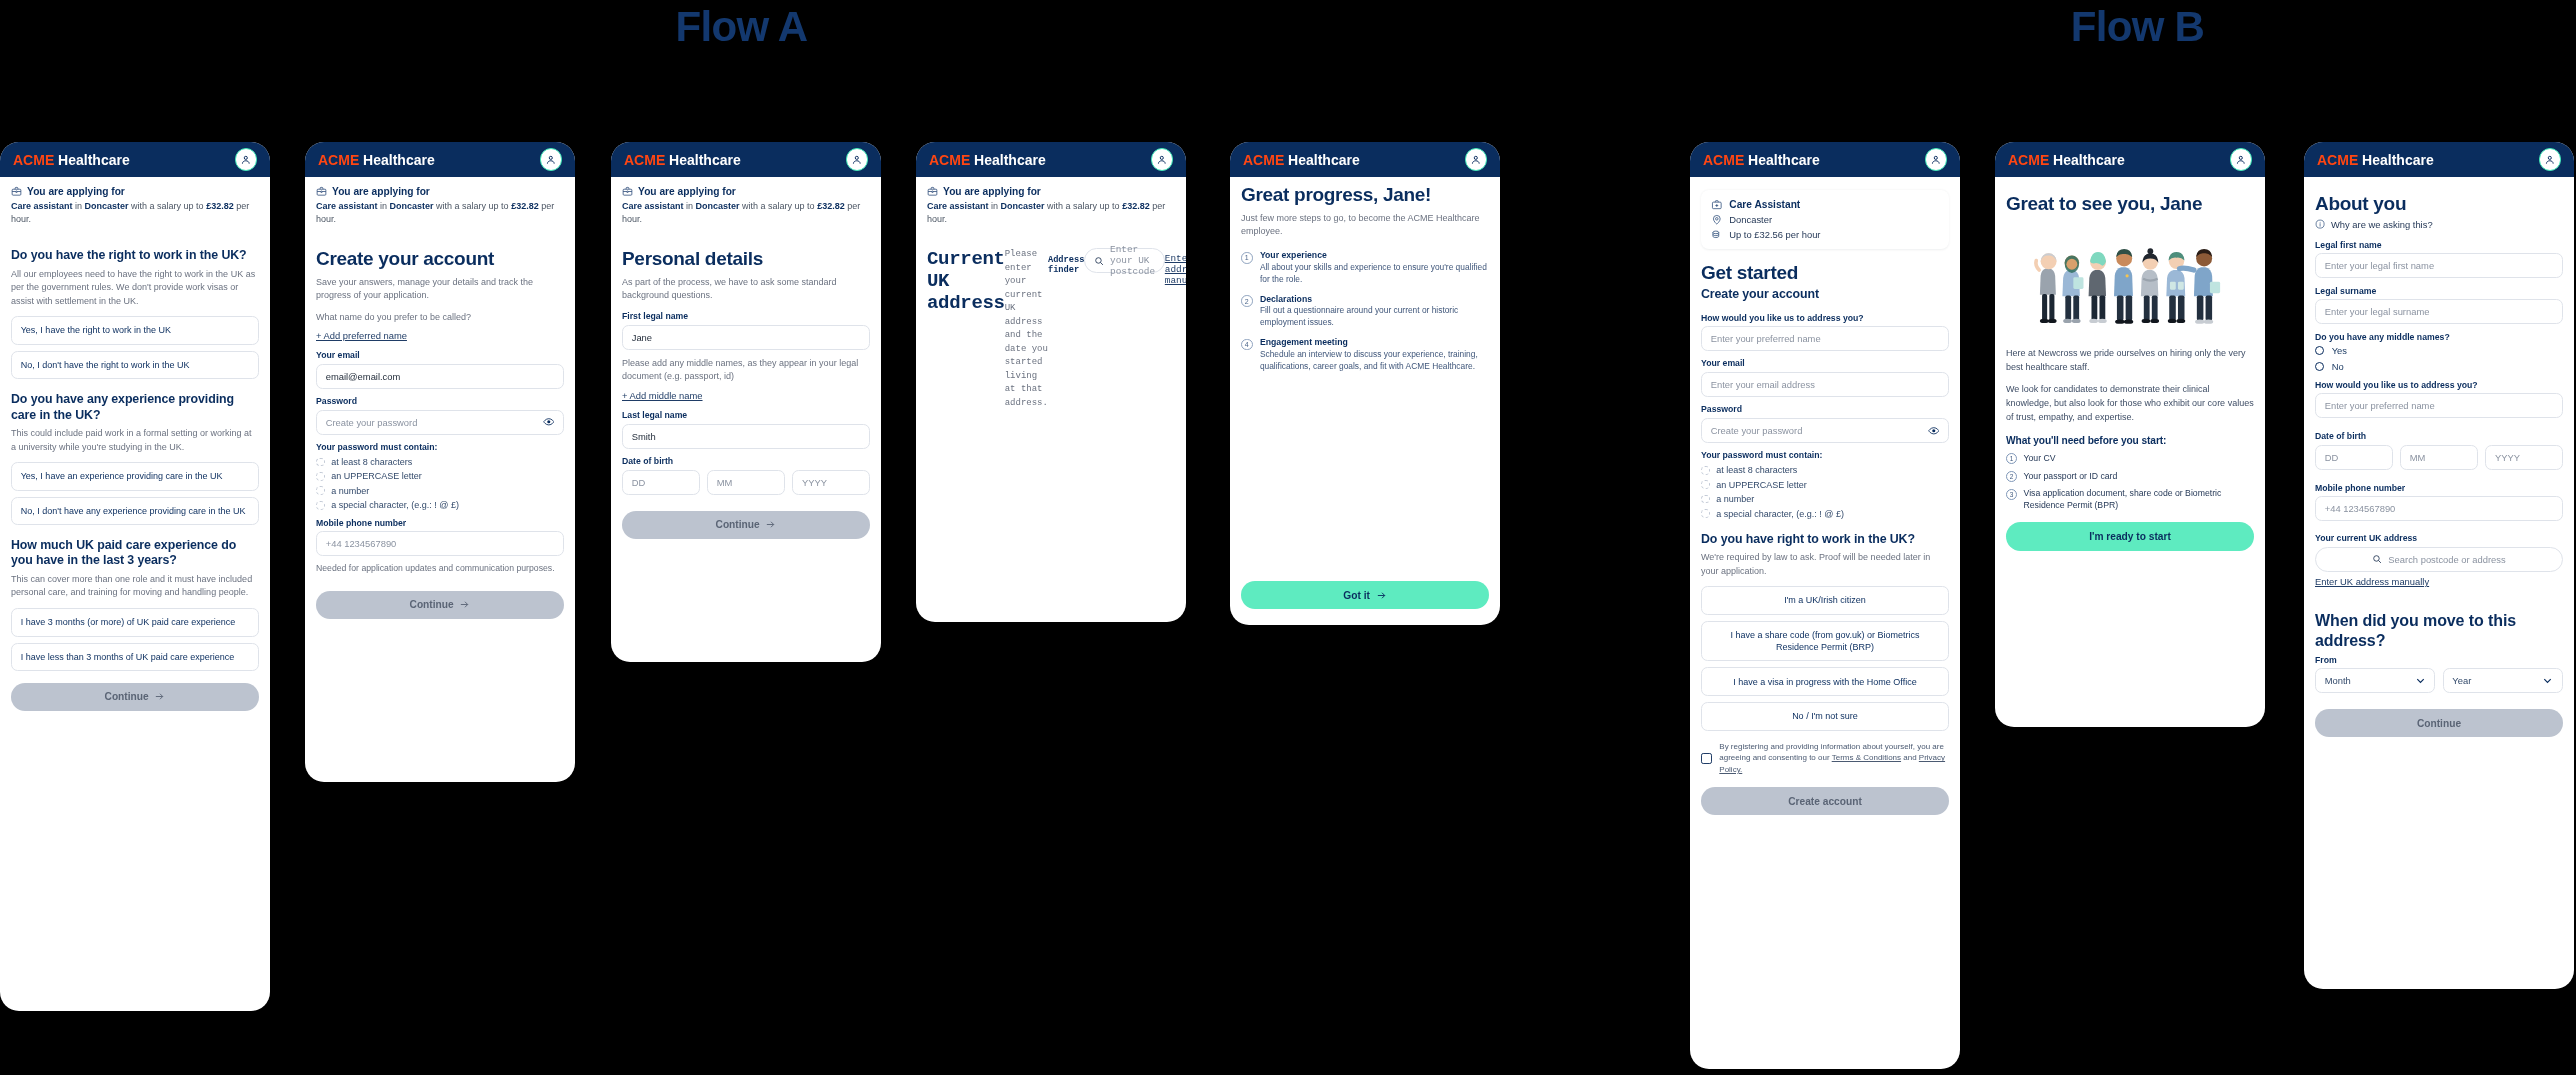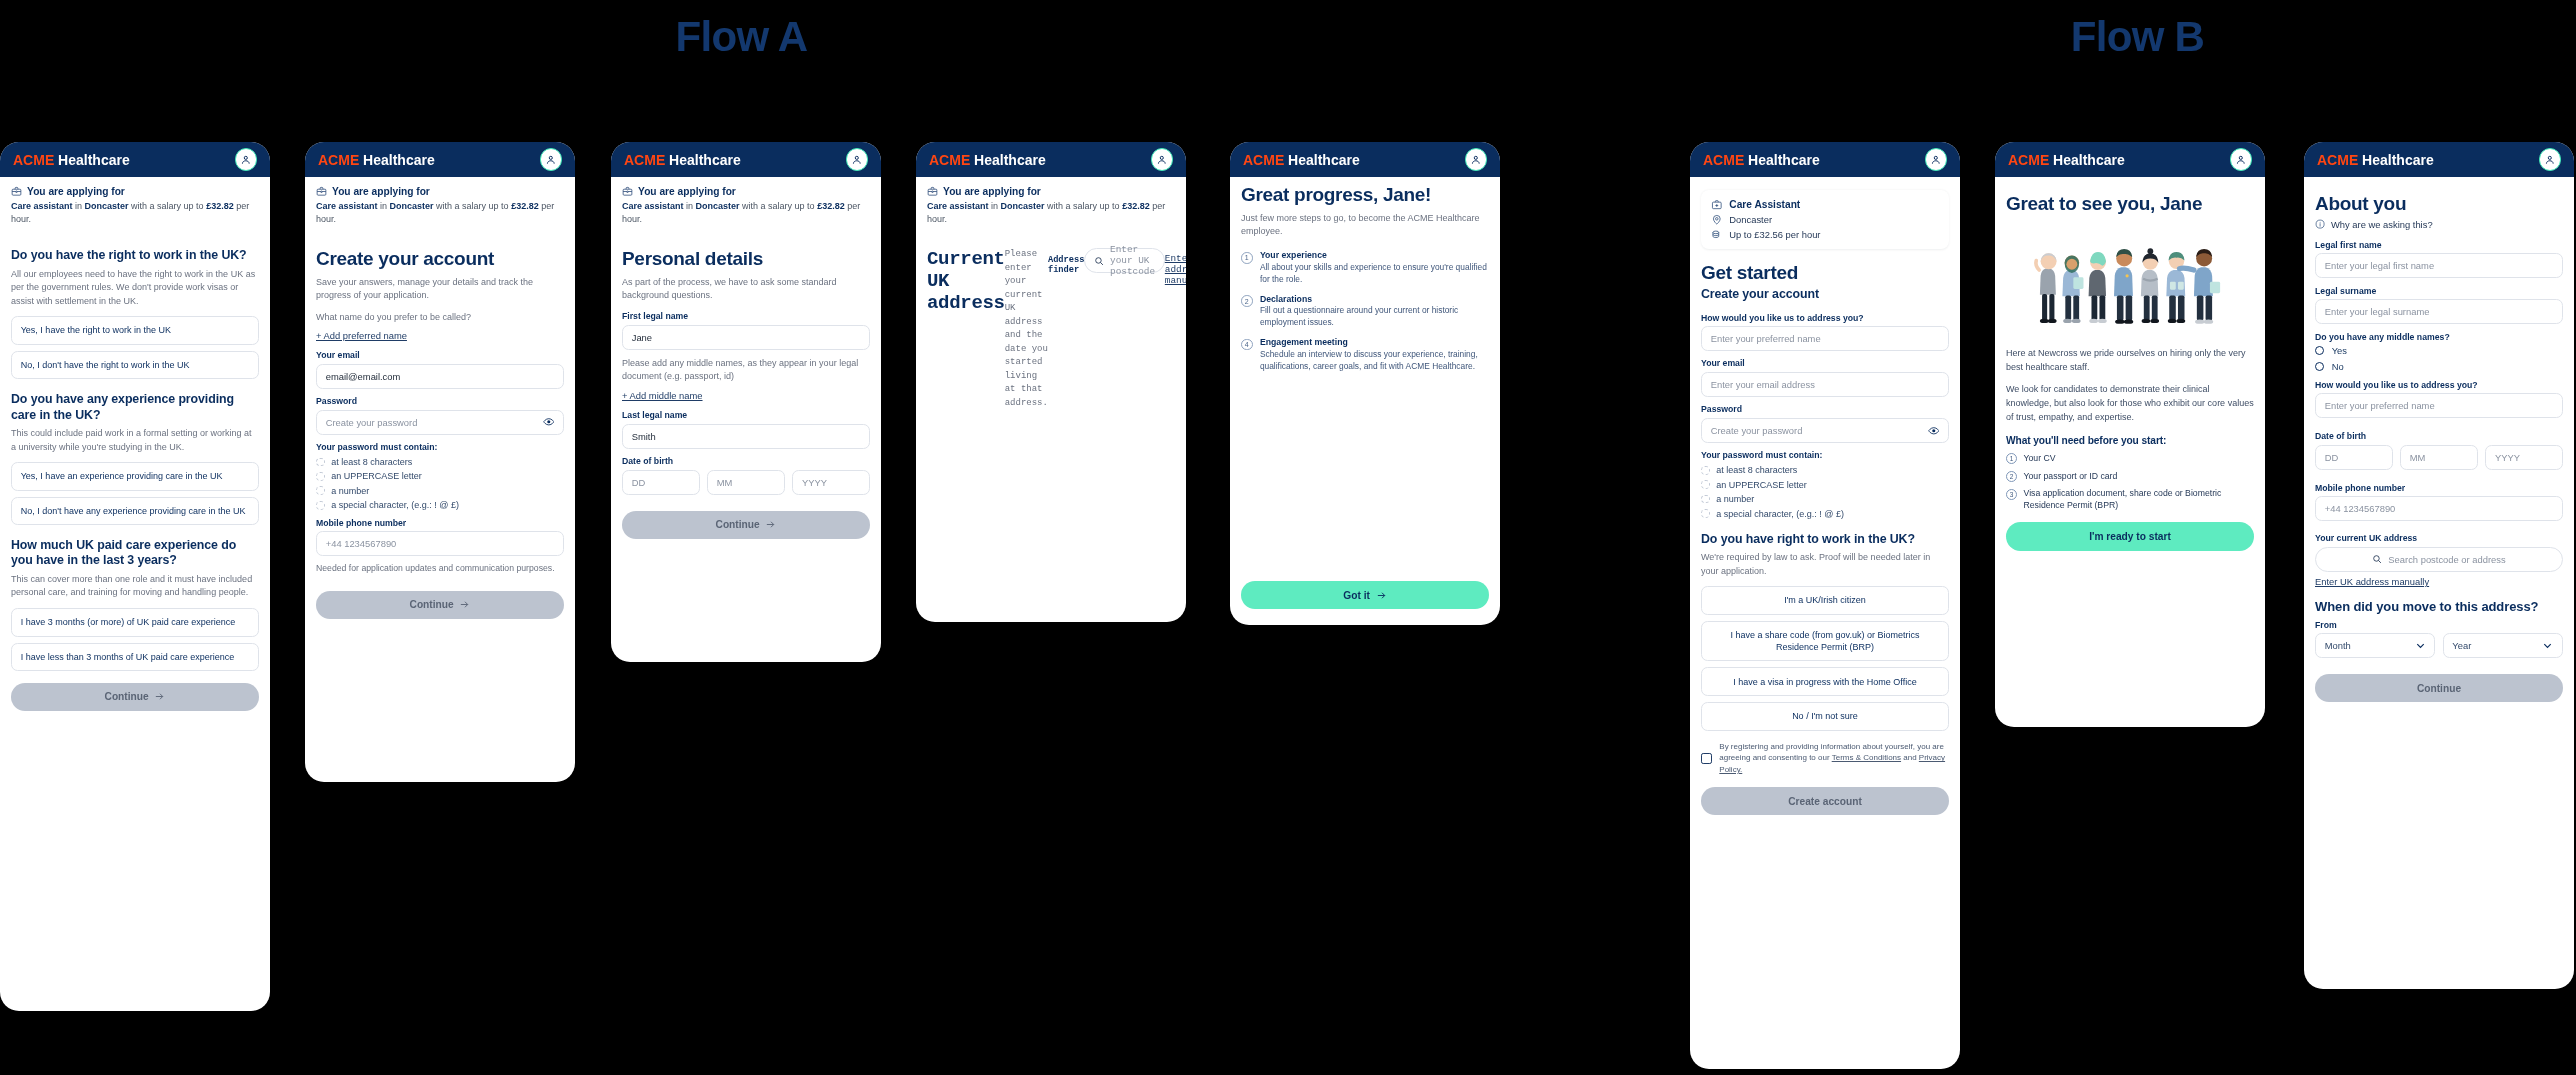--- a/index.html
+++ b/index.html
@@ -3,21 +3,21 @@
 <meta charset="utf-8">
 <style>
   * { box-sizing: border-box; margin:0; padding:0; }
   html,body { background:#000; }
   body {
     width:2576px; height:1075px;
     font-family:"Liberation Sans", sans-serif;
     position:relative; overflow:hidden;
   }
   .flow-label {
-    position:absolute; top:13px;
+    position:absolute; top:3px;
     font-size:42px; font-weight:700; color:#13386e;
     letter-spacing:-0.7px;
   }
   #flow-a { left:596px; width:291px; text-align:center; }
   #flow-b { left:1992px; width:291px; text-align:center; }
 
   
   .phone {
     position:absolute;
     background:#ffffff;
@@ -747,21 +747,21 @@
       <span class="mag">
         <svg class="icon" width="10.2" height="10.2" viewBox="0 0 24 24" fill="none" stroke="#1f3352" stroke-width="2">
             <circle cx="10.5" cy="10.5" r="6.5"></circle>
             <path d="M15.5 15.5L21 21"></path>
           </svg>
       </span>
       <span>Search postcode or address</span>
     </div>
     <a class="link">Enter UK address manually</a>
 
-    <h2 class="qtitle" style="margin-top:11px;font-size:13px">When did you move to this address?</h2>
+    <h2 class="qtitle" style="margin-top:23px;font-size:16px">When did you move to this address?</h2>
     <label class="fl" style="margin-top:1.5px">From</label>
     <div class="row2">
       <div class="sel">
         <span>Month</span>
         <svg class="icon" width="11" height="11" viewBox="0 0 24 24" fill="none" stroke="#0a2d5e" stroke-width="2.6">
             <path d="M5 9l7 7 7-7"></path>
           </svg>
       </div>
       <div class="sel">
         <span>Year</span>

